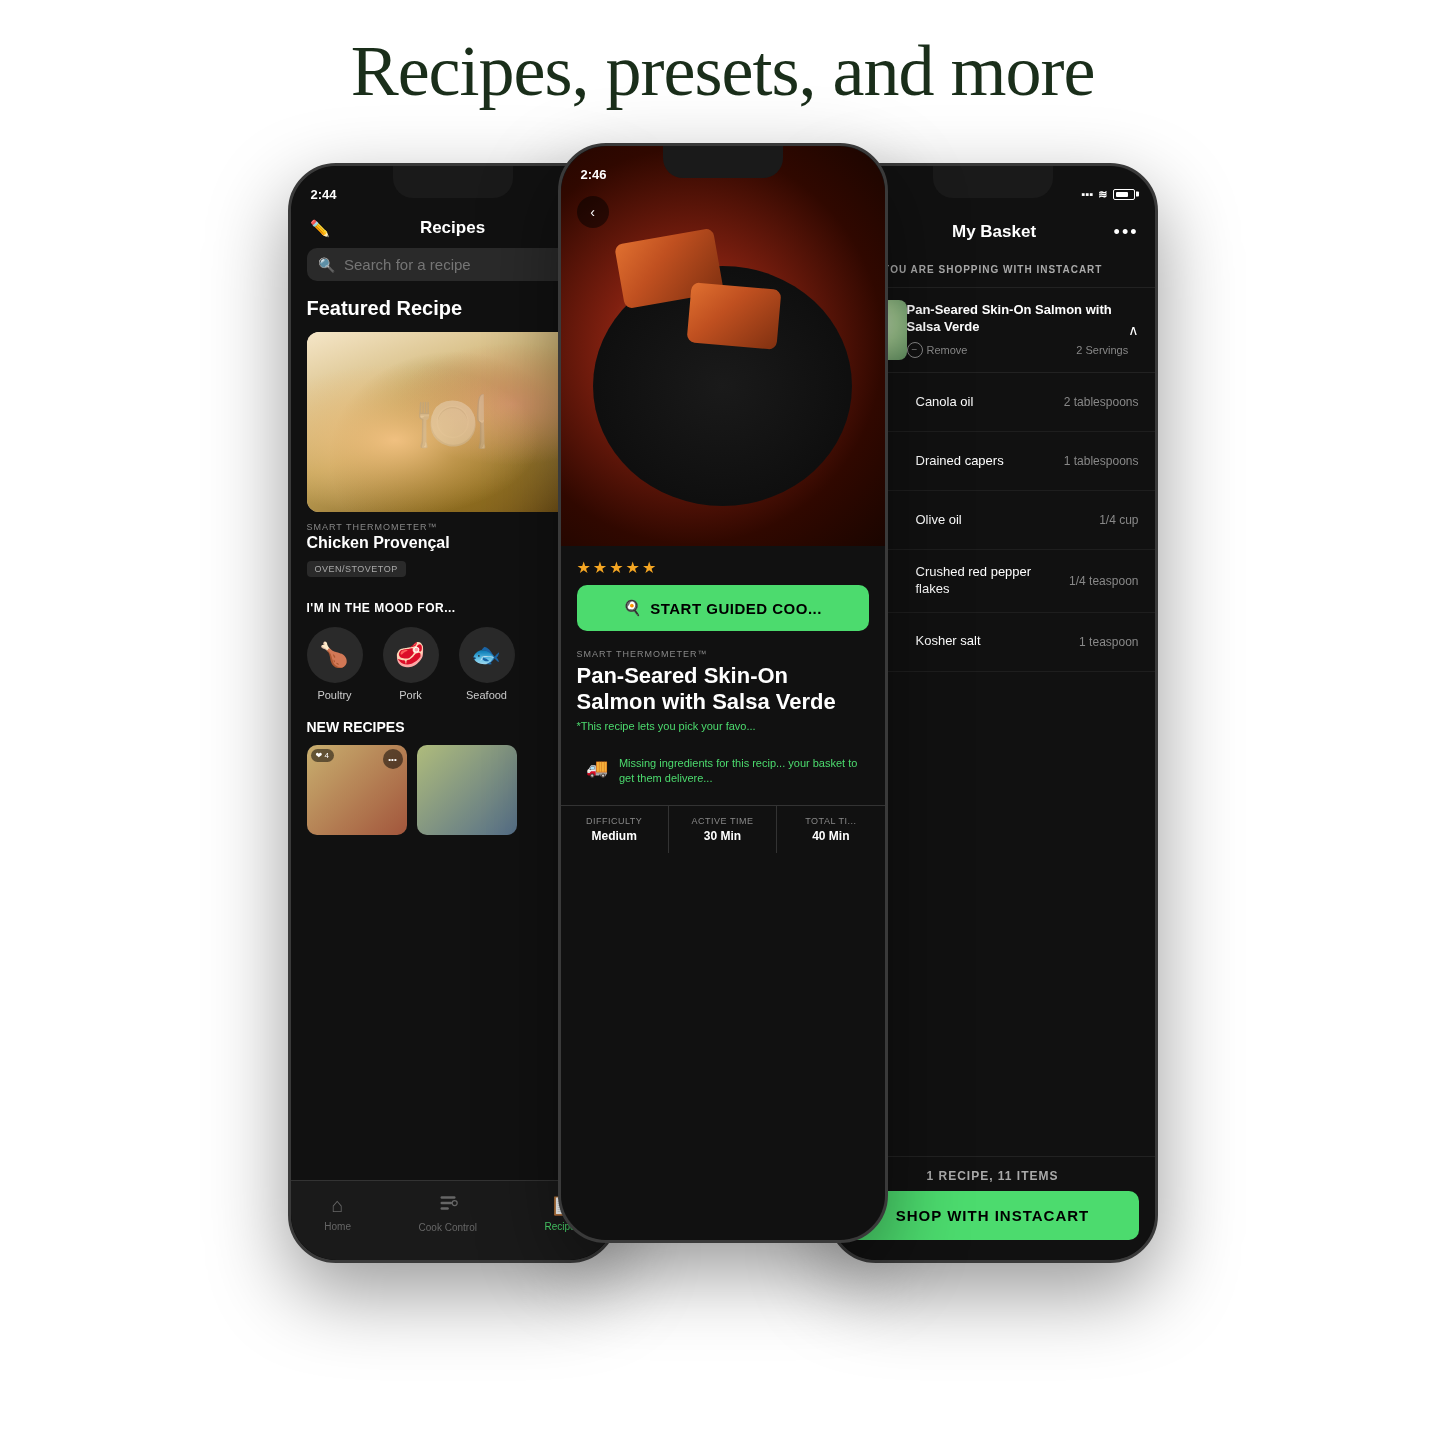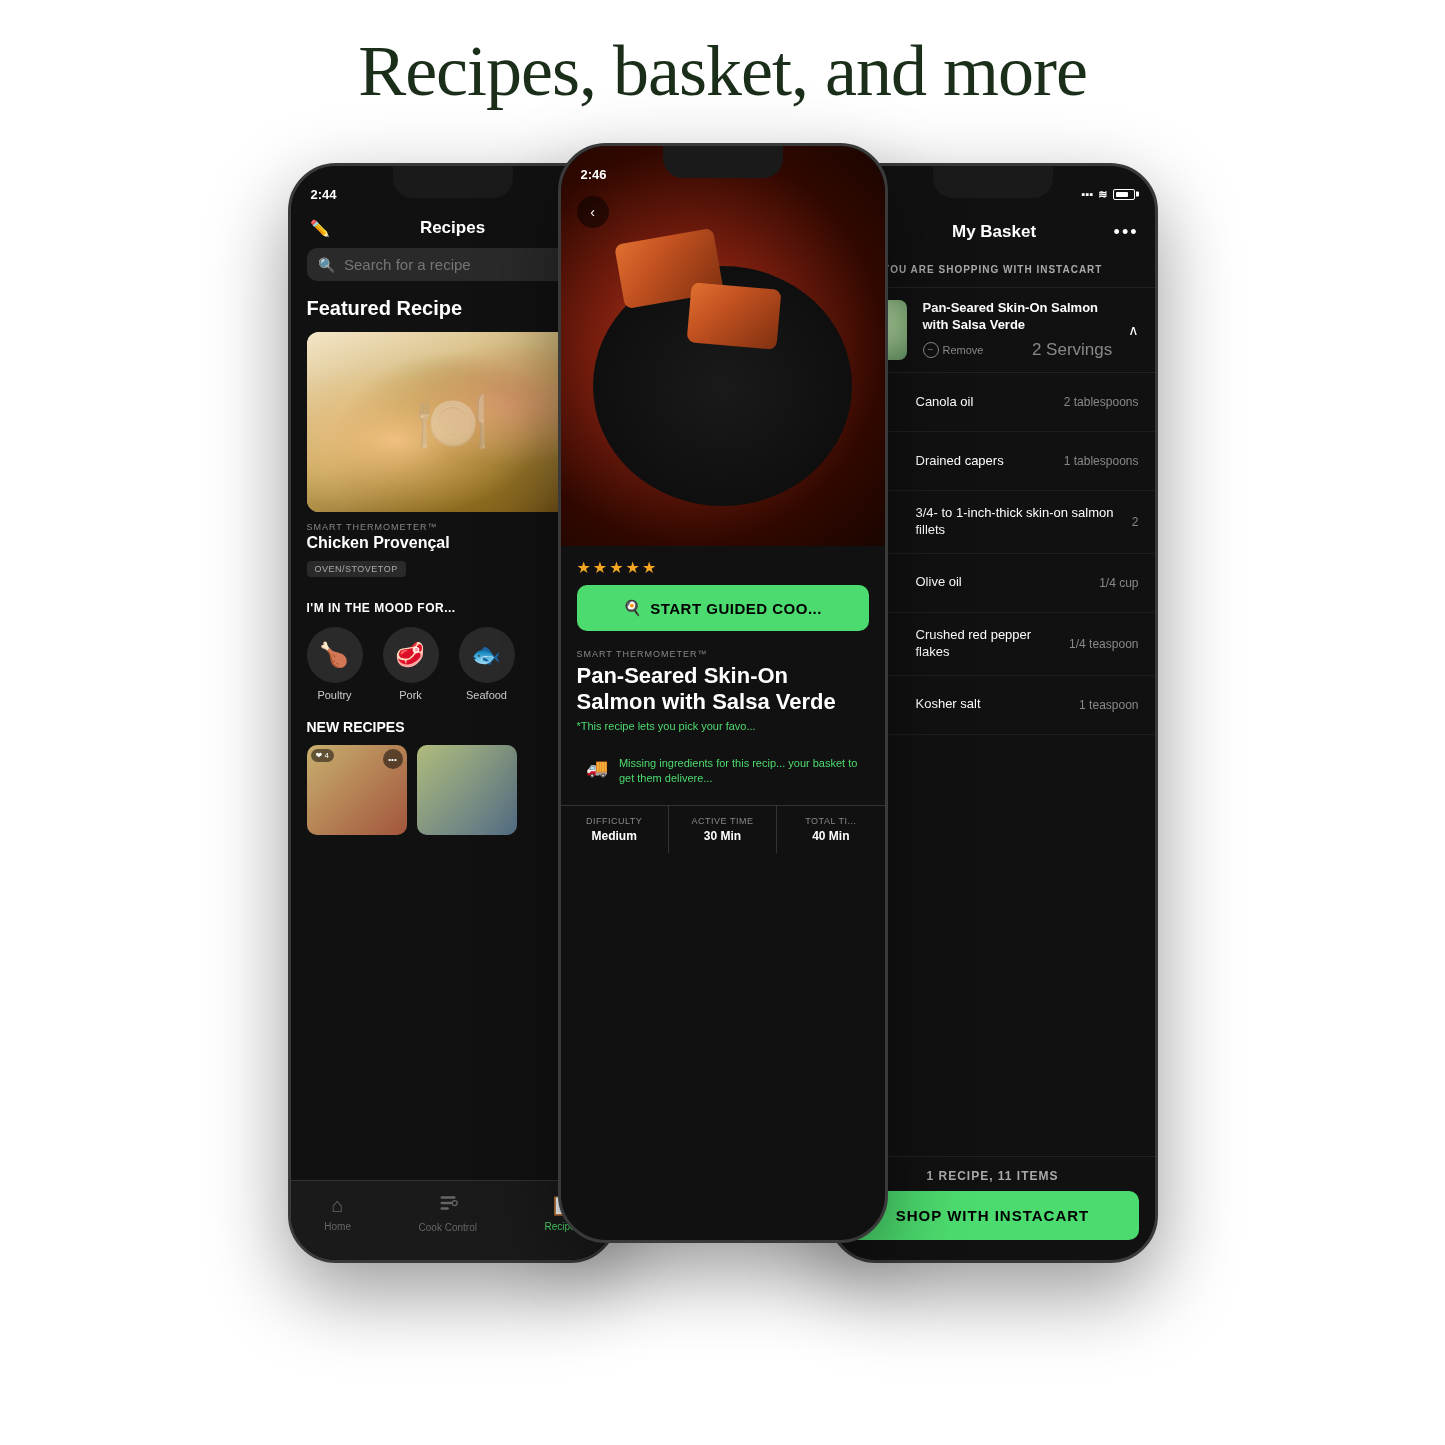--- a/index.html
+++ b/index.html
@@ -611,21 +611,21 @@
       font-weight: 700;
       letter-spacing: 1px;
       padding: 8px 16px 12px;
       border-bottom: 1px solid #222;
     }
 
     .basket-recipe-row {
       display: flex;
       align-items: center;
       padding: 12px 16px;
-      gap: 16px;
+      gap: 0;
       border-bottom: 1px solid #222;
     }
 
     .basket-recipe-thumb {
       width: 60px;
       height: 60px;
       border-radius: 8px;
       background: linear-gradient(135deg, #c8e0c0, #80a870);
       flex-shrink: 0;
       overflow: hidden;
@@ -671,21 +671,21 @@
       border-radius: 50%;
       display: flex;
       align-items: center;
       justify-content: center;
       font-size: 10px;
       color: #888;
     }
 
     .servings-text {
       color: #888;
-      font-size: 17px;
+      font-size: 11px;
     }
 
     .chevron-up {
       color: white;
       font-size: 14px;
     }
 
     
     .ingredient-row {
       display: flex;
@@ -757,21 +757,21 @@
     }
 
     
     .phone-screen { scrollbar-width: none; }
     .phone-screen::-webkit-scrollbar { display: none; }
 
   </style>
 </head>
 <body>
 
-<h1 class="page-headline">Recipes, basket, and more</h1>
+<h1 class="page-headline">Recipes, presets, and more</h1>
 
 <div class="phones-container">
 
   <div class="phone phone-left">
     <div class="phone-screen">
       <div class="phone-notch"></div>
       <div class="recipes-screen">
 
         <div class="status-bar">
           <span>2:44</span>
@@ -972,27 +972,20 @@
           </div>
 
           <div class="ingredient-row">
             <div class="check-circle">✓</div>
             <div class="ingredient-info">
               <div class="ingredient-name">Drained capers</div>
             </div>
             <div class="ingredient-qty">1 tablespoons</div>
           </div>
 
-          <div class="ingredient-row">
-            <div class="check-circle">✓</div>
-            <div class="ingredient-info">
-              <div class="ingredient-name">3/4- to 1-inch-thick skin-on salmon fillets</div>
-            </div>
-            <div class="ingredient-qty">2</div>
-          </div>
 
           <div class="ingredient-row">
             <div class="check-circle">✓</div>
             <div class="ingredient-info">
               <div class="ingredient-name">Olive oil</div>
             </div>
             <div class="ingredient-qty">1/4 cup</div>
           </div>
 
           <div class="ingredient-row">

